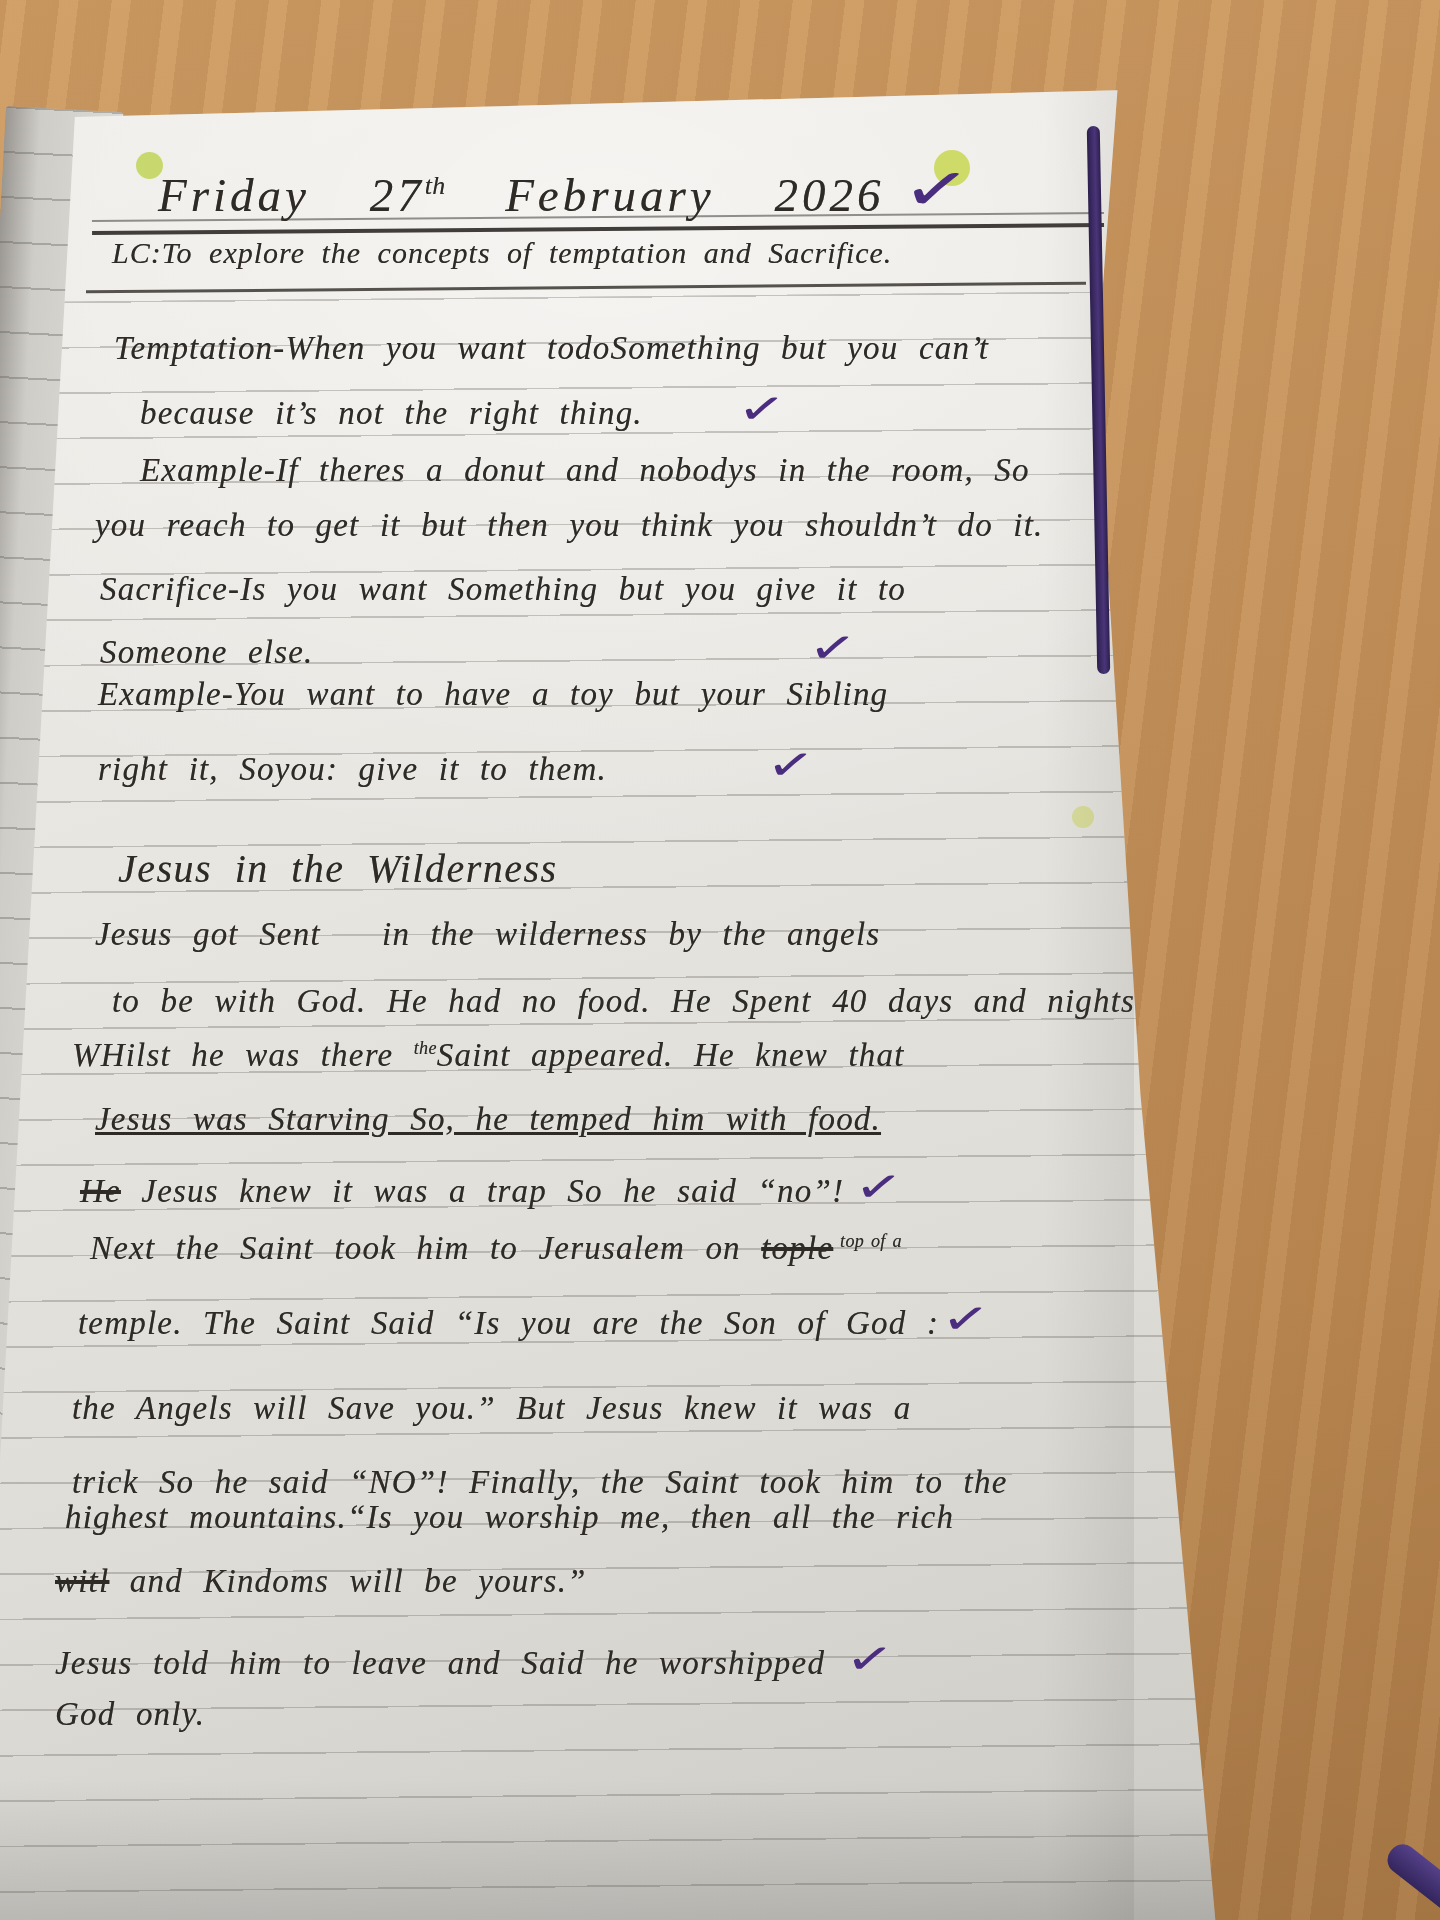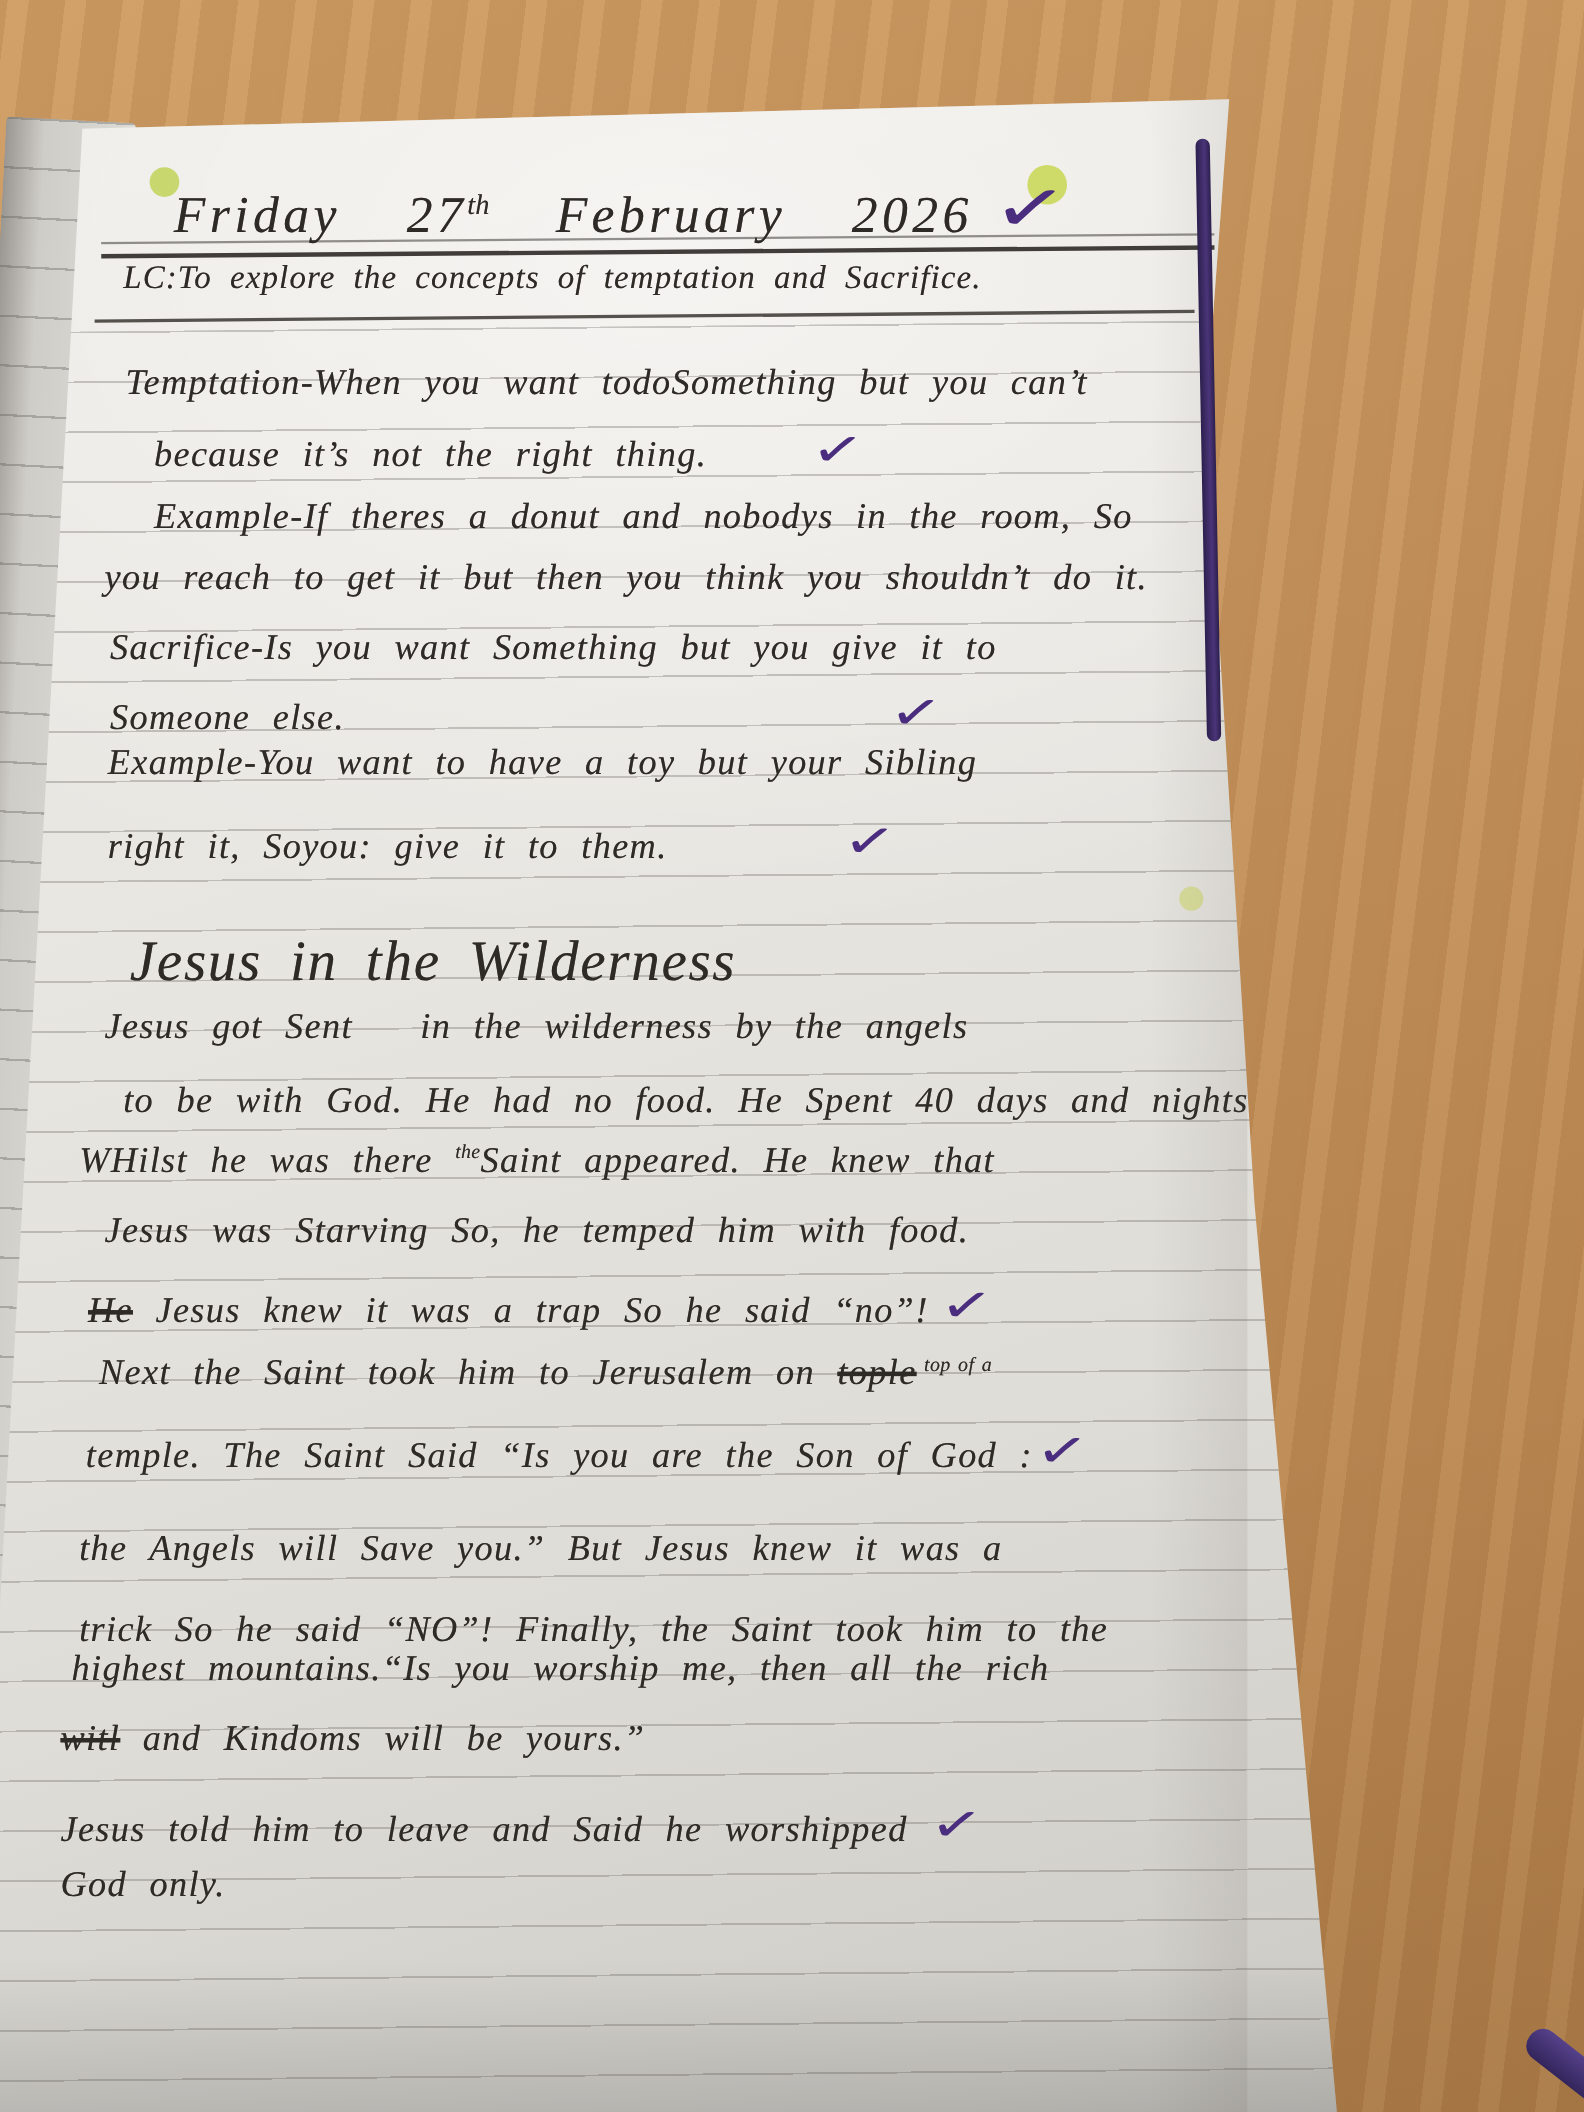--- a/index.html
+++ b/index.html
@@ -67,21 +67,21 @@
   .dot3{left:1072px;top:806px;width:22px;height:22px;background:rgba(204,214,96,.55);}
   .hand{
     position:absolute;
     font:italic 33px "Liberation Serif",serif;
     color:#2e2b27;
     letter-spacing:1.2px;word-spacing:11px;white-space:pre;
     text-shadow:0 0 .6px rgba(46,43,39,.55);
   }
   .title{font-size:47px;letter-spacing:4px;word-spacing:44px;}
   .lc{font-size:30px;letter-spacing:1px;word-spacing:8px;}
-  .heading{font-size:52px;letter-spacing:1.5px;}
+  .heading{font-size:40px;letter-spacing:1.5px;}
   .sup{font-size:.55em;vertical-align:super;letter-spacing:.3px;word-spacing:2px;}
   .strike{text-decoration:line-through;text-decoration-thickness:3.5px;}
   .check{
     color:#4a2d7e;font-style:normal;font-size:1.35em;
     display:inline-block;transform:rotate(6deg) scaleX(1.3);
     text-shadow:none;letter-spacing:0;
   }
 </style>
 </head>
 <body>
@@ -105,21 +105,21 @@
       <div class="hand" style="top: 452px; left: 140px;"><span>Example-If theres a donut and nobodys in the room, So</span></div>
       <div class="hand" style="top: 507px; left: 95px;"><span>you reach to get it but then you think you shouldn’t do it.</span></div>
       <div class="hand" style="top: 571px; left: 100px;"><span>Sacrifice-Is you want Something but you give it to</span></div>
       <div class="hand" style="top: 622px; left: 100px;"><span>Someone else.</span><span class="check" style="margin-left: 500px;">✓</span></div>
       <div class="hand" style="top: 676px; left: 98px;"><span>Example-You want to have a toy but your Sibling</span></div>
       <div class="hand" style="top: 739px; left: 98px;"><span>right it, Soyou: give it to them.</span><span class="check" style="margin-left: 165px;">✓</span></div>
       <div class="hand heading" style="top: 845px; left: 118px;"><span>Jesus in the Wilderness</span></div>
       <div class="hand" style="top: 916px; left: 95px;"><span>Jesus got Sent   in the wilderness by the angels</span></div>
       <div class="hand" style="top: 983px; left: 112px;"><span>to be with God. He had no food. He Spent 40 days and nights</span></div>
       <div class="hand" style="top: 1037px; left: 72px;"><span>WHilst he was there </span><span class="sup">the</span><span>Saint appeared. He knew that</span></div>
-      <div class="hand" style="top: 1101px; left: 95px;"><span>Jesus was Starving So, he temped him with food.</span></div>
+      <div class="hand" style="top: 1101px; left: 95px; text-decoration: underline;"><span>Jesus was Starving So, he temped him with food.</span></div>
       <div class="hand" style="top: 1161px; left: 80px;"><span class="strike">He</span><span> Jesus knew it was a trap So he said “no”!</span><span class="check" style="margin-left: 16px;">✓</span></div>
       <div class="hand" style="top: 1230px; left: 90px;"><span>Next the Saint took him to Jerusalem on </span><span class="strike">tople</span><span class="sup"> top of a</span></div>
       <div class="hand" style="top: 1293px; left: 78px;"><span>temple. The Saint Said “Is you are the Son of God :</span><span class="check" style="margin-left: 8px;">✓</span></div>
       <div class="hand" style="top: 1362px; left: 72px; margin-top: 28px;"><span>the Angels will Save you.” But Jesus knew it was a</span></div>
       <div class="hand" style="top: 1428px; left: 72px; margin-top: 36px;"><span>trick So he said “NO”! Finally, the Saint took him to the</span></div>
       <div class="hand" style="top: 1499px; left: 65px;"><span>highest mountains.“Is you worship me, then all the rich</span></div>
       <div class="hand" style="top: 1563px; left: 55px;"><span class="strike">witl</span><span> and Kindoms will be yours.”</span></div>
       <div class="hand" style="top: 1633px; left: 55px;"><span>Jesus told him to leave and Said he worshipped</span><span class="check" style="margin-left: 26px;">✓</span></div>
       <div class="hand" style="top: 1696px; left: 55px;"><span>God only.</span></div>
     </div>

